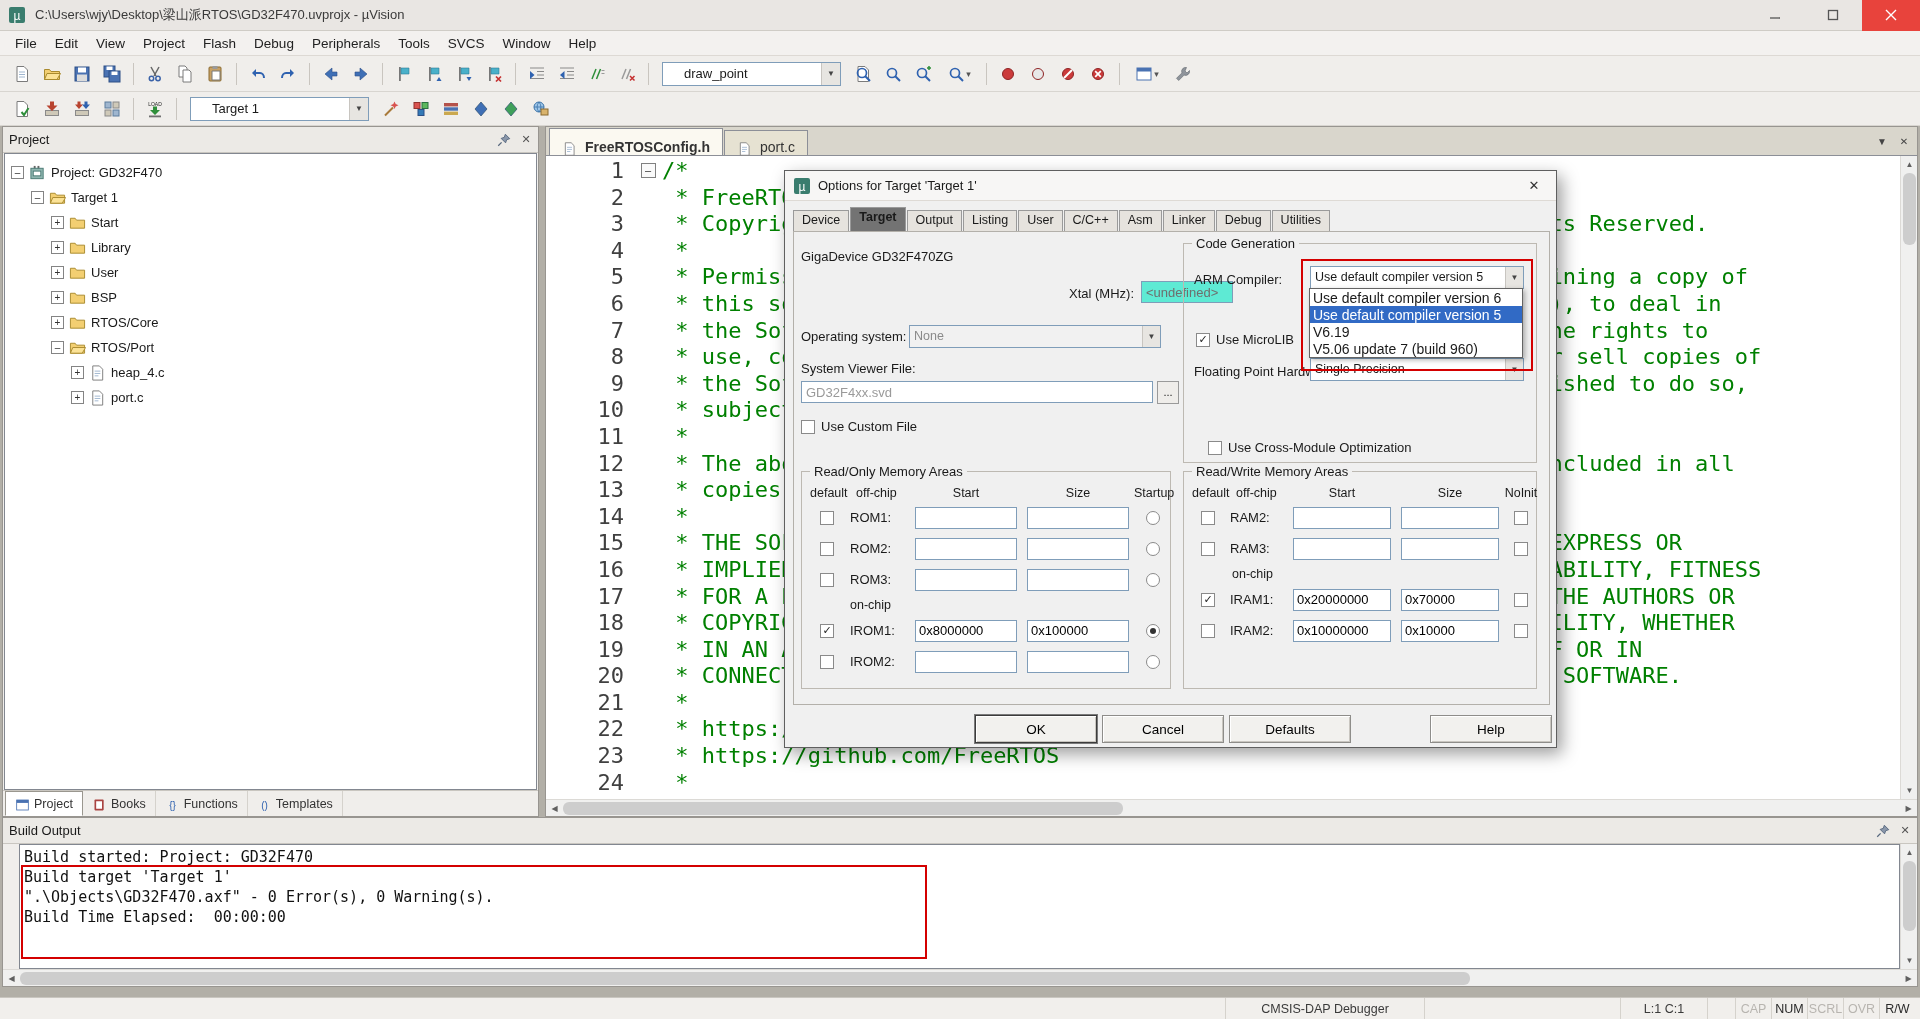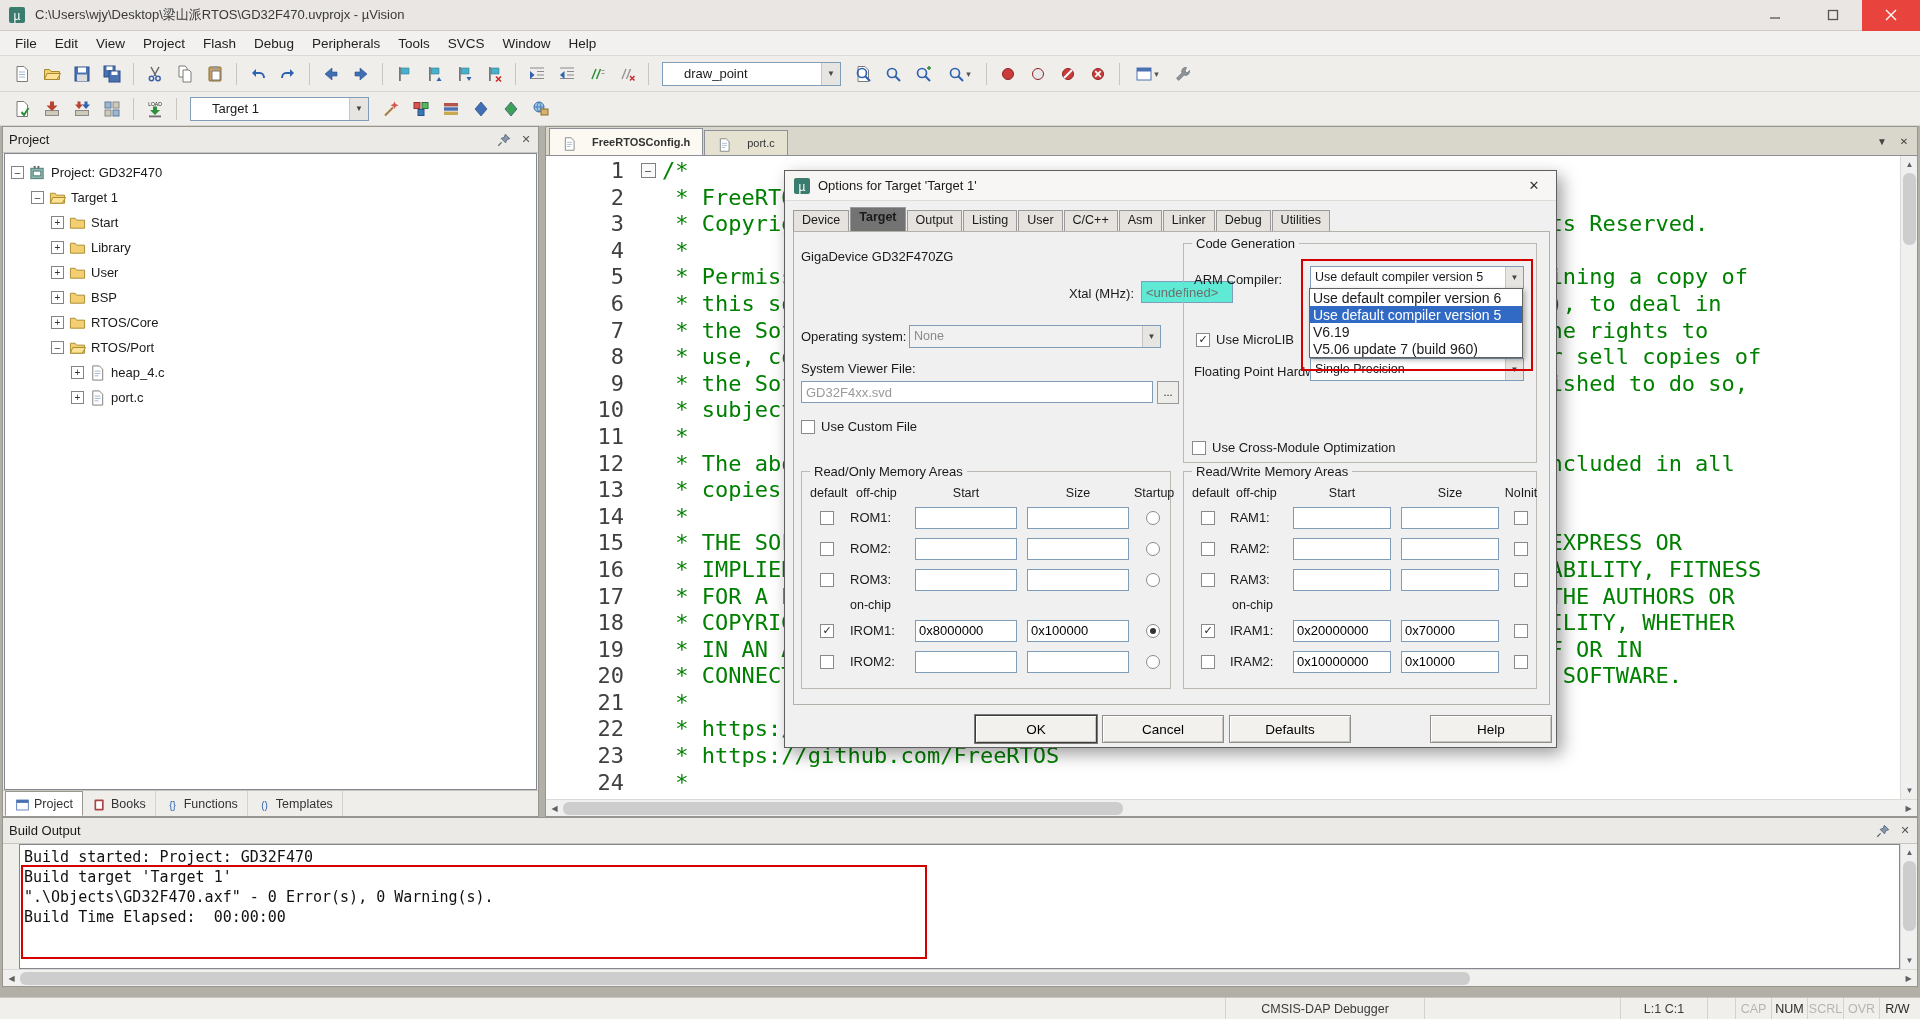--- a/index.html
+++ b/index.html
@@ -42,21 +42,21 @@
 .texp{width:13px;height:13px;border:1px solid #848484;background:#fff;display:flex;align-items:center;justify-content:center;font-size:10px;line-height:10px;color:#333;margin-right:5px;flex:none;}
 .ticon-tree{width:17px;height:17px;margin-right:5px;display:flex;flex:none;}
 .tlabel{font-size:13px;}
 .bottom-tabs{height:26px;background:#f0eeeb;border-top:1px solid #c9c6c0;display:flex;align-items:stretch;padding-left:2px;flex:none;}
 .btab{display:flex;align-items:center;gap:4px;padding:0 9px;font-size:12.5px;color:#333;border-right:1px solid #d5d2cc;}
 .btab.active{background:#fff;border:1px solid #9a978f;border-bottom-color:#fff;}
 .btab .bticon{width:15px;height:15px;display:flex;}
 .splitter{width:6px;flex:none;}
 .right-col{flex:1;display:flex;flex-direction:column;background:#fff;border:1px solid #989590;overflow:hidden;}
 .tabbar{height:29px;background:#d9d6cc;display:flex;align-items:flex-end;padding-left:3px;border-bottom:1px solid #8c8f97;position:relative;flex:none;}
-.etab{display:flex;align-items:center;gap:15px;height:25px;padding:0 12px;background:#e6e2d2;border:1px solid #8c8f97;border-bottom:none;margin-right:1px;font-size:11px;color:#333;}
+.etab{display:flex;align-items:flex-end;gap:8px;height:25px;padding:0 12px;background:#e6e2d2;border:1px solid #8c8f97;border-bottom:none;margin-right:1px;font-size:14px;color:#333;}
 .etab.active{background:#fbf9f1;font-weight:bold;height:27px;}
 .eticon{width:15px;height:15px;display:flex;}
 .tb-minis{position:absolute;right:4px;top:5px;display:flex;gap:4px;}
 .tb-mini{width:18px;height:18px;display:flex;align-items:center;justify-content:center;font-size:10px;color:#444;}
 .code-wrap{flex:1;display:flex;overflow:hidden;}
 .code{flex:1;overflow:hidden;padding-top:2px;background:#fff;}
 .line{display:flex;height:26.6px;font-family:"DejaVu Sans Mono",monospace;font-size:22px;line-height:26.6px;}
 .lnum{width:88px;text-align:right;padding-right:10px;color:#404040;flex:none;}
 .fold{width:28px;flex:none;display:flex;justify-content:center;}
 .foldbox{width:15px;height:15px;margin-top:5px;border:1px solid #808080;background:#fafafa;display:flex;align-items:center;justify-content:center;font-size:11px;line-height:11px;color:#333;font-family:"Liberation Sans",sans-serif;}
@@ -963,21 +963,21 @@
       </div>
       <div class="dcheck" style="left:12px;top:88px;">
         <span class="cb">✓</span>
         <span>Use MicroLIB</span>
       </div>
       <span class="lbl" style="left:10px;top:120px;">Floating Point Hardware:</span>
       <div class="dcombo" style="left:126px;top:114px;width:214px;">
         <span class="dcombo-text">Single Precision</span>
         <span class="dcombo-btn">▼</span>
       </div>
-      <div class="dcheck" style="left:8px;top:196px;">
+      <div class="dcheck" style="left:24px;top:196px;">
         <span class="cb"></span>
         <span>Use Cross-Module Optimization</span>
       </div>
     </div>
 
     <div class="group rom" style="left:16px;top:300px;width:370px;height:218px;" id="romGroup">
       <span class="group-label">Read/Only Memory Areas</span>
     <div class="mem-head">
           <span class="mh">default</span>
           <span class="mh">off-chip</span>
@@ -1026,27 +1026,20 @@
       <span class="group-label">Read/Write Memory Areas</span>
     <div class="mem-head">
           <span class="mh">default</span>
           <span class="mh">off-chip</span>
           <span class="mh c">Start</span>
           <span class="mh c">Size</span>
           <span class="mh c">NoInit</span>
         </div>
         <div class="mem-row">
           <span class="cb mcb"></span>
-          <span class="mlab">RAM1:</span>
-          <input class="mtxt" style="">
-          <input class="mtxt" style="">
-          <span class="cb mcb"></span>
-        </div>
-        <div class="mem-row">
-          <span class="cb mcb"></span>
           <span class="mlab">RAM2:</span>
           <input class="mtxt" style="">
           <input class="mtxt" style="">
           <span class="cb mcb"></span>
         </div>
         <div class="mem-row">
           <span class="cb mcb"></span>
           <span class="mlab">RAM3:</span>
           <input class="mtxt" style="">
           <input class="mtxt" style="">

